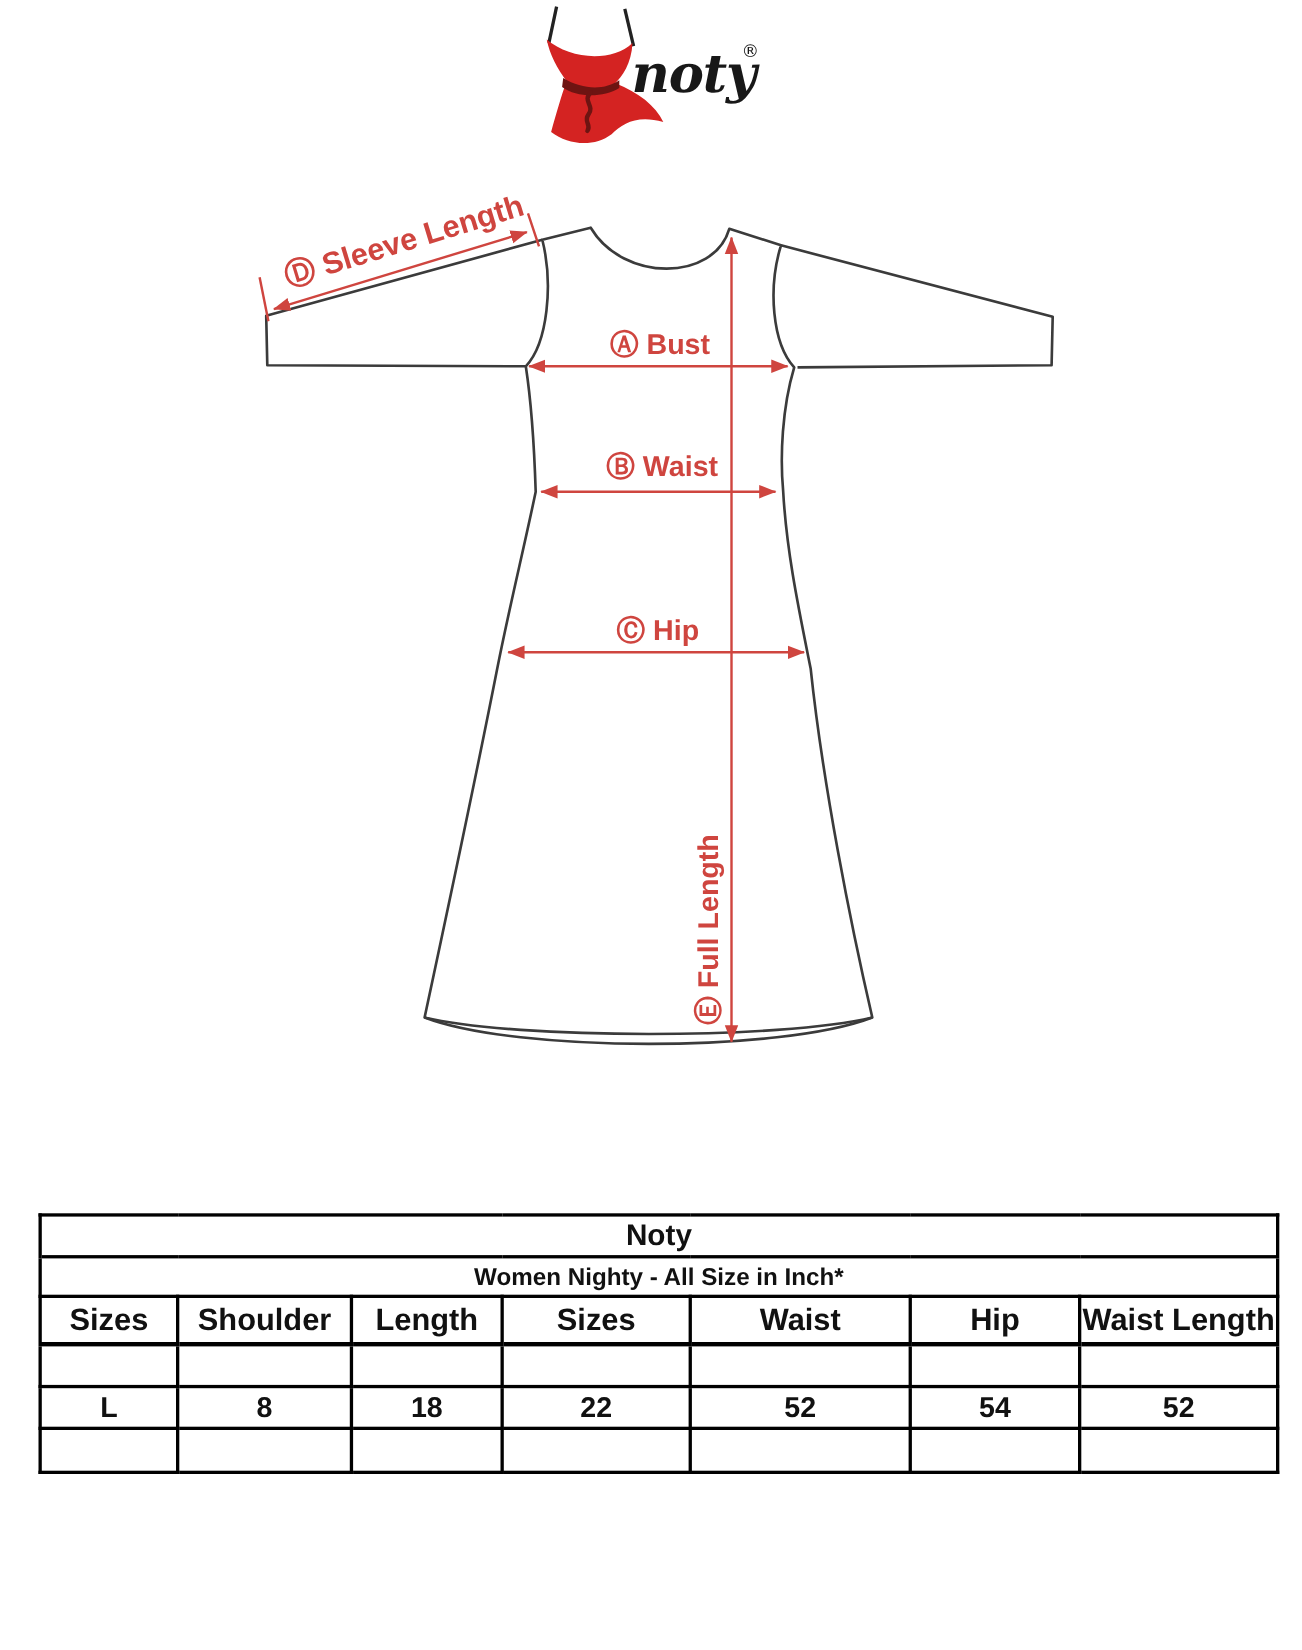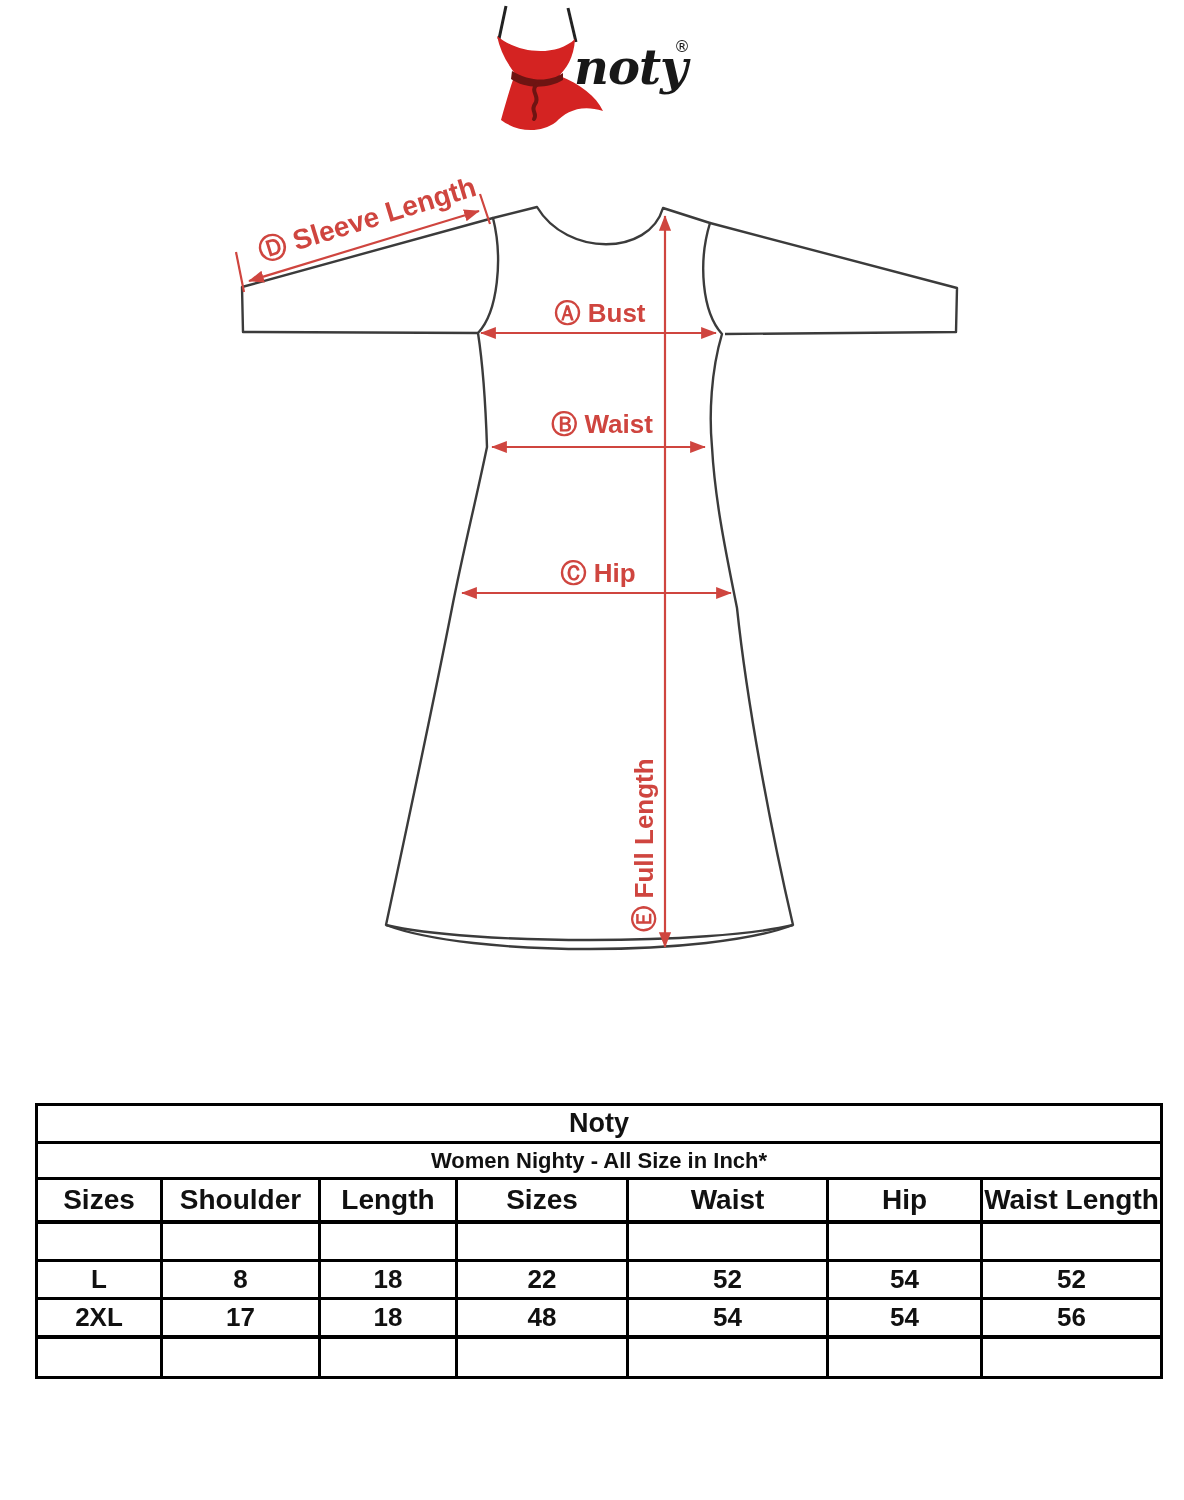--- a/index.html
+++ b/index.html
@@ -134,29 +134,20 @@
     </tr>
     <tr class="t-data">
       <td>L</td>
       <td>8</td>
       <td>18</td>
       <td>22</td>
       <td>52</td>
       <td>54</td>
       <td>52</td>
     </tr>
-    <tr class="t-data t-thick">
-      <td>2XL</td>
-      <td>17</td>
-      <td>18</td>
-      <td>48</td>
-      <td>54</td>
-      <td>54</td>
-      <td>56</td>
-    </tr>
     <tr class="t-empty t-last">
       <td></td>
       <td></td>
       <td></td>
       <td></td>
       <td></td>
       <td></td>
       <td></td>
     </tr>
   </tbody>

